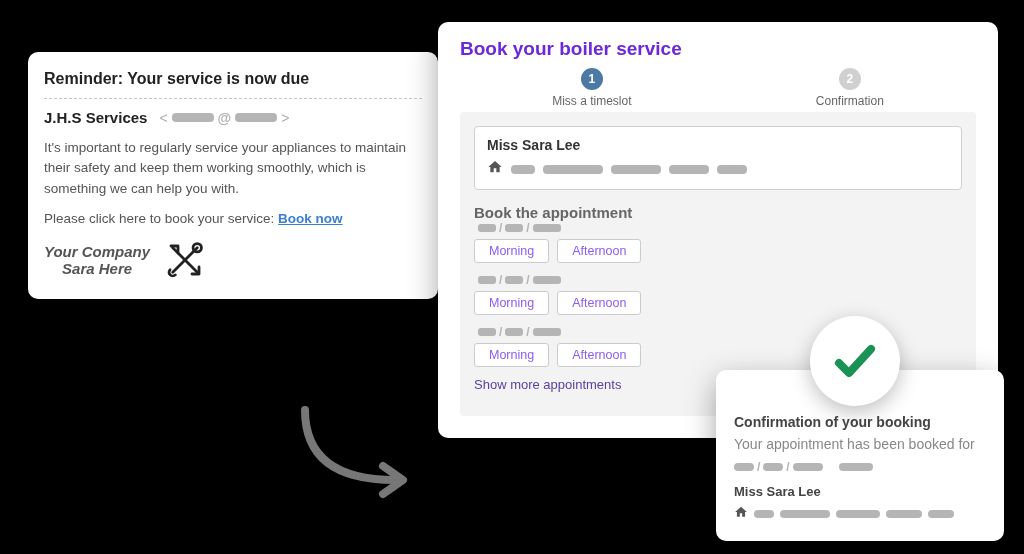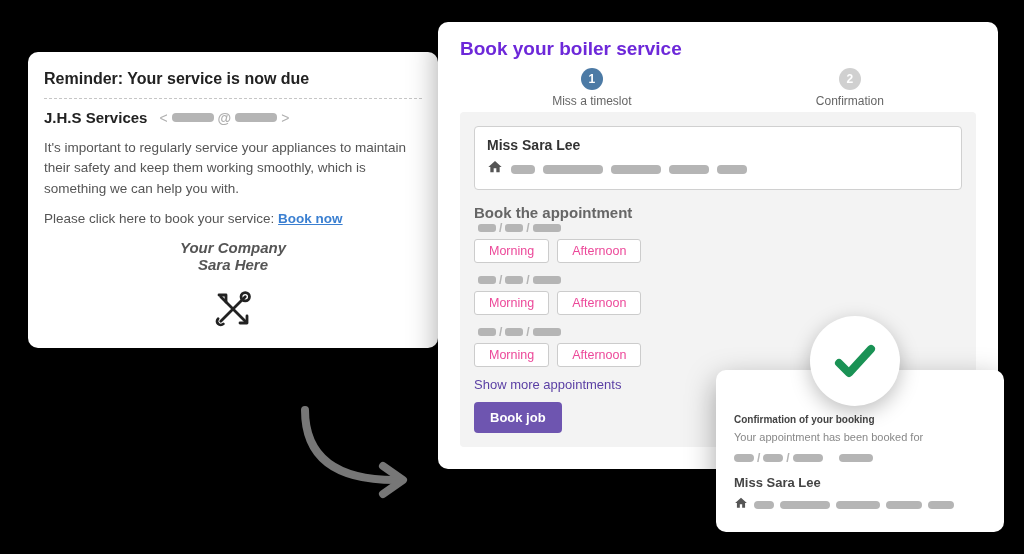--- a/index.html
+++ b/index.html
@@ -69,21 +69,20 @@
     background: #b5b5b5;
     border-radius: 4px;
     height: 9px;
     vertical-align: middle;
   }
   .logo-row {
     display: flex;
     align-items: center;
     gap: 14px;
     margin-top: 6px;
-    flex-direction: column;
   }
   .logo-text {
     font-style: italic;
     font-weight: bold;
     color: #555;
     font-size: 15px;
     text-align: center;
     line-height: 1.15;
   }
   .tools-icon svg { display:block; }
@@ -176,21 +175,21 @@
   .slot-date .mini-redact {
     display:inline-block; background:#b5b5b5; border-radius:3px; height:8px;
   }
   .slot-btns { display: flex; gap: 8px; }
   .slot-btn {
     background: #fff;
     border: 1px solid #ccc;
     border-radius: 3px;
     padding: 4px 14px;
     font-size: 12.5px;
-    color: #ec4899;
+    color: #8b5cf6;
     cursor: pointer;
   }
   .show-more {
     font-size: 13px;
     color: #5a3fa4;
     margin: 4px 0 10px 0;
     cursor: pointer;
   }
   .book-job-btn {
     background: #6e55b0;
@@ -208,27 +207,27 @@
     position: absolute;
     left: 716px;
     top: 370px;
     width: 288px;
     background: #fff;
     border-radius: 10px;
     box-shadow: 0 10px 30px rgba(0,0,0,0.35);
     padding: 44px 18px 18px 18px;
   }
   .confirm-title {
-    font-size: 10px;
+    font-size: 14px;
     font-weight: bold;
     color: #444;
     margin-bottom: 6px;
   }
   .confirm-sub {
-    font-size: 11px;
+    font-size: 14px;
     color: #888;
     margin-bottom: 8px;
   }
   .confirm-date { display:flex; align-items:center; gap:3px; margin-bottom:10px;}
   .confirm-name {
     font-size: 13px;
     font-weight: bold;
     color: #444;
     margin-bottom: 6px;
   }
@@ -364,21 +363,20 @@
           <span class="slash">/</span>
           <span class="mini-redact" style="width:28px"></span>
       </div>
       <div class="slot-btns">
         <button class="slot-btn">Morning</button>
         <button class="slot-btn">Afternoon</button>
       </div>
     </div>
 
     <div class="show-more">Show more appointments</div>
-    <button class="book-job-btn">Book job</button>
   </div>
 </div>
 
 <div class="confirm-card">
   <div class="confirm-title">Confirmation of your booking</div>
   <div class="confirm-sub">Your appointment has been booked for</div>
   <div class="confirm-date">
     <span class="redact" style="width:20px;height:8px"></span>
       <span class="slash">/</span>
       <span class="redact" style="width:20px;height:8px"></span>

